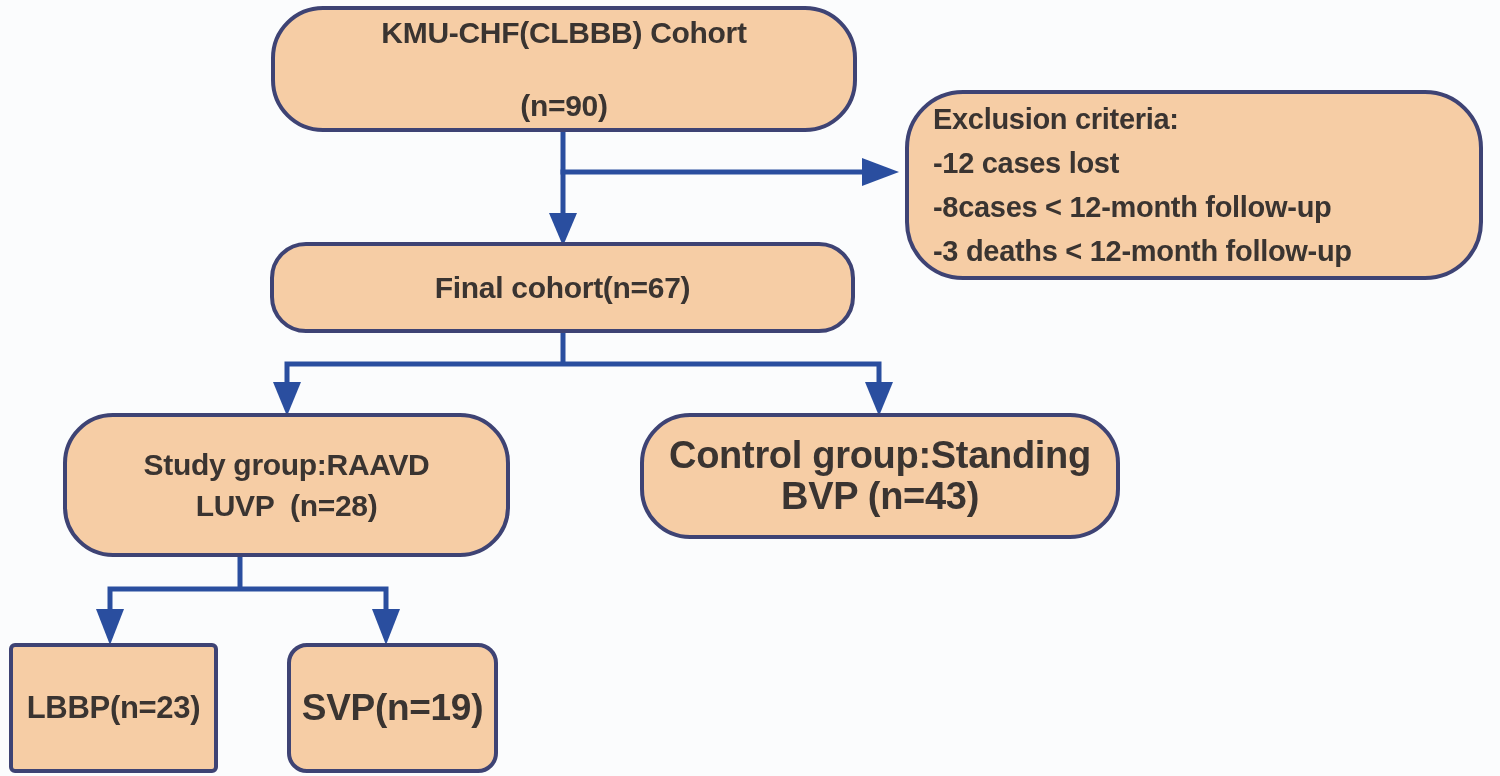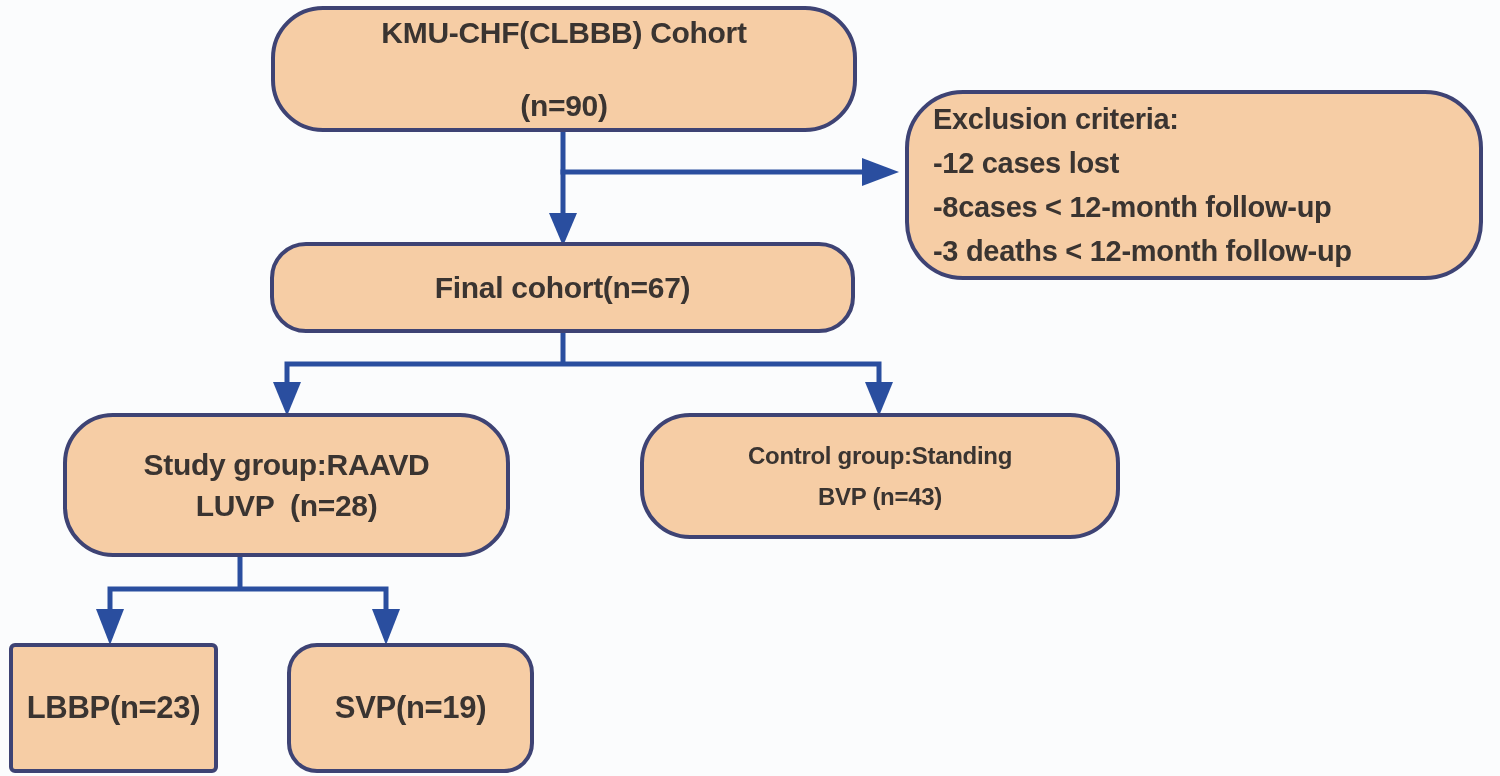--- a/index.html
+++ b/index.html
@@ -59,29 +59,29 @@
   .node-final {
     left: 270px; top: 242px; width: 585px; height: 91px;
     border-radius: 36px; font-size: 30px;
   }
   .node-study {
     left: 63px; top: 413px; width: 447px; height: 144px;
     border-radius: 50px; font-size: 30px; line-height: 41px;
   }
   .node-control {
     left: 640px; top: 413px; width: 480px; height: 126px;
-    border-radius: 50px; font-size: 24px; line-height: 41px;
+    border-radius: 50px; font-size: 38px; line-height: 41px;
   }
   .node-lbbp {
     left: 9px; top: 643px; width: 209px; height: 130px;
     border-radius: 6px; font-size: 31px;
   }
   .node-svp {
-    left: 287px; top: 643px; width: 247px; height: 130px;
-    border-radius: 30px; font-size: 31px;
+    left: 287px; top: 643px; width: 211px; height: 130px;
+    border-radius: 20px; font-size: 37px;
   }
 </style>
 </head>
 <body>
 
 <div class="canvas">
 
   <svg class="connectors" viewBox="0 0 1500 776" xmlns="http://www.w3.org/2000/svg">
 
     <line class="edge" x1="563" y1="130" x2="563" y2="216"></line>

